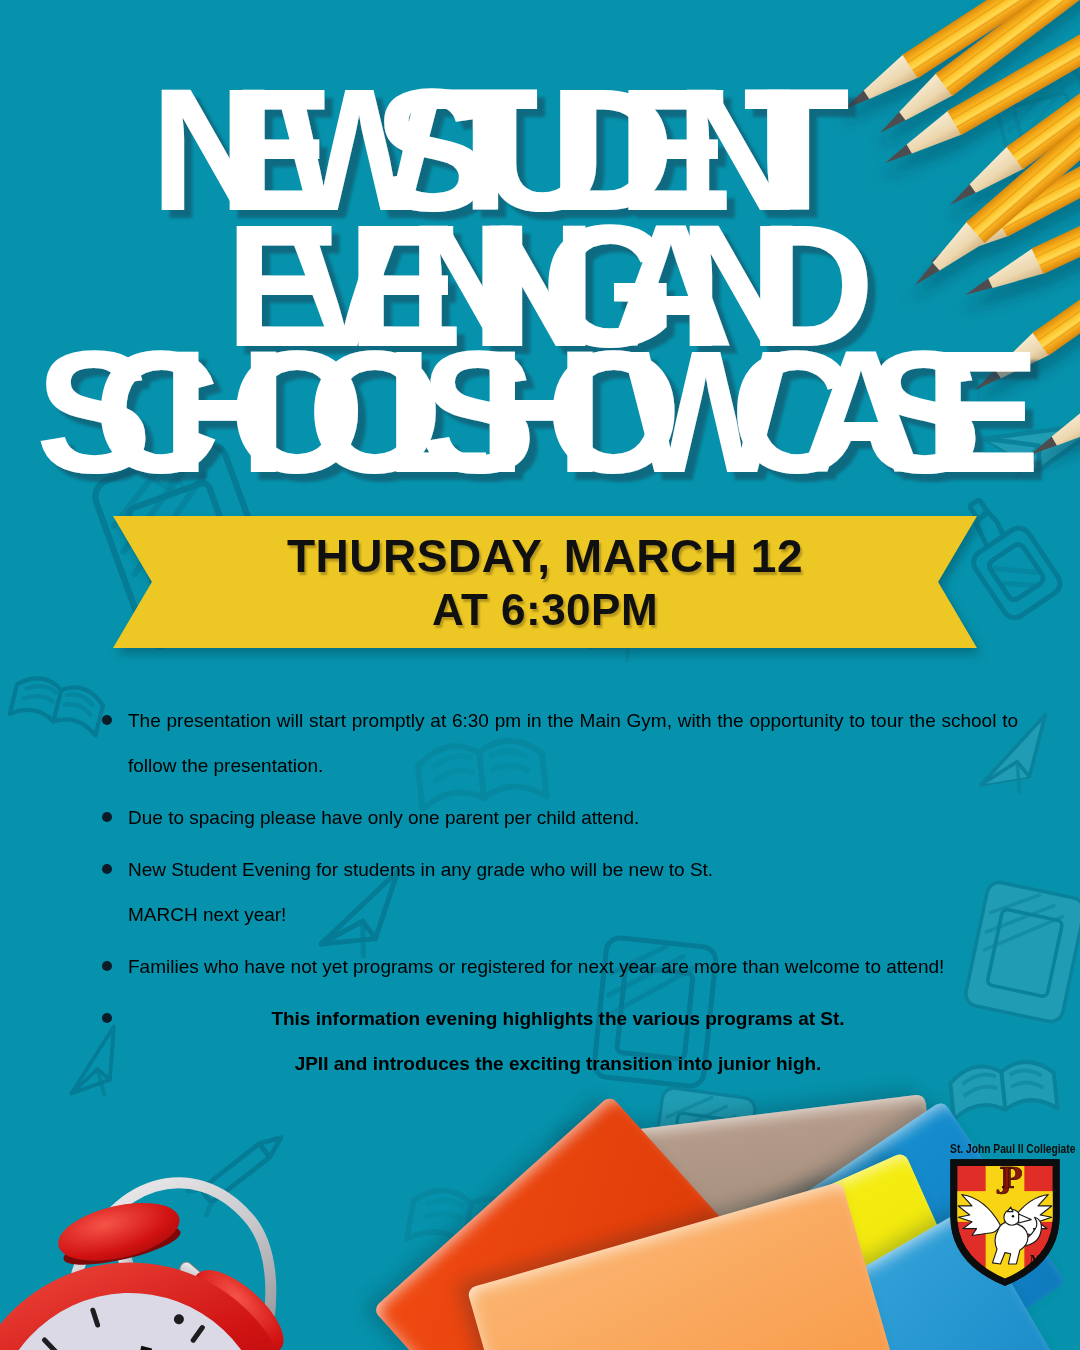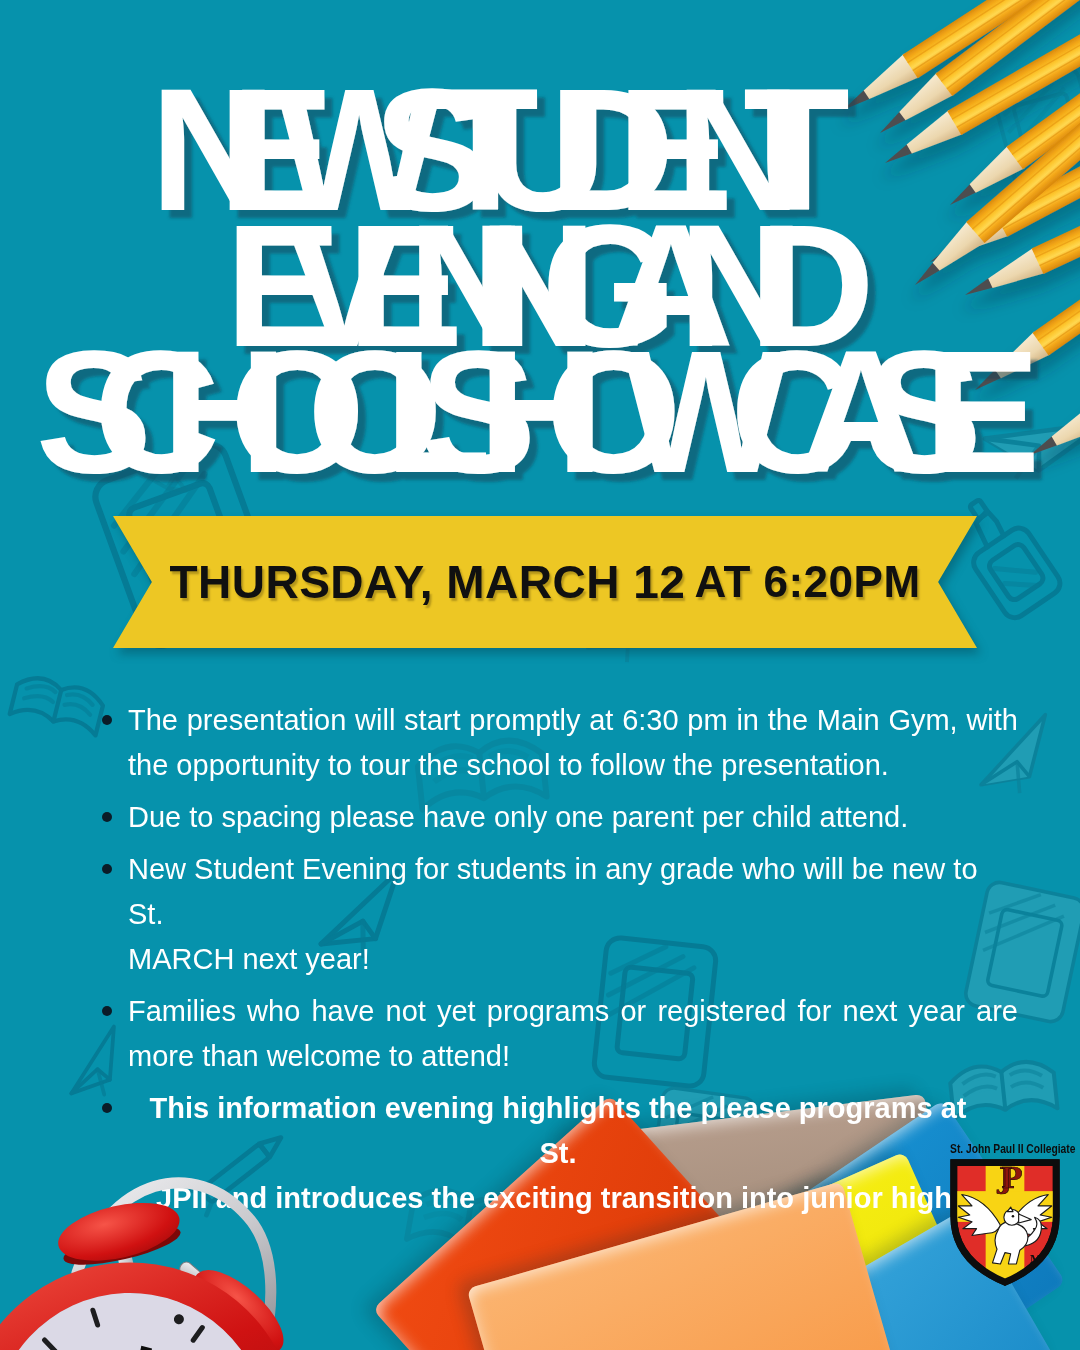--- a/index.html
+++ b/index.html
@@ -22,33 +22,33 @@
     font-family:"Liberation Sans",sans-serif;font-weight:bold;fill:#ffffff;
   }
   
   .banner{
     position:absolute;left:113px;top:516px;width:864px;height:132px;z-index:2;
     filter:drop-shadow(4px 6px 5px rgba(3,48,60,.35));
   }
   .banner-shape{
     width:100%;height:100%;background:#edc724;
     clip-path:polygon(0 0,100% 0,95.5% 50%,100% 100%,0 100%,4.5% 50%);
-    display:flex;flex-direction:row;align-items:center;justify-content:center;gap:9px;
+    display:flex;flex-direction:column;align-items:center;justify-content:center;gap:9px;
   }
   .banner-line{
     color:#101010;font-weight:bold;letter-spacing:.5px;
     text-shadow:2px 3px 2px rgba(40,30,0,.28);
     line-height:1;
   }
   .banner-line.l1{font-size:46px;}
   .banner-line.l2{font-size:44px;}
   
   .bullets{
     position:absolute;left:88px;top:698px;width:930px;z-index:2;
-    color:#ffffff;font-size:29px;line-height:45px;
+    color:#000000;font-size:19px;line-height:45px;
   }
   .bullet{position:relative;padding-left:40px;margin-bottom:7px;}
   .bullet .dot{
     position:absolute;left:14px;top:17px;width:10px;height:10px;border-radius:50%;
     background:#0b1c28;
   }
   .bullet.justify span.txt{display:block;text-align:justify;}
   .bullet.preline span.txt{display:block;white-space:pre-line;}
   .bullet.boldcenter span.txt{display:block;white-space:pre-line;text-align:center;font-weight:bold;padding-right:30px;}
   
@@ -173,21 +173,21 @@
     <g filter="url(#tshadow)">
       <text x="500" y="210" text-anchor="middle" font-size="175" textLength="700" lengthAdjust="spellingAndGlyphs">NEW STUDENT</text>
       <text x="550" y="346" text-anchor="middle" font-size="175" textLength="650" lengthAdjust="spellingAndGlyphs">EVENING AND</text>
       <text x="538" y="472" text-anchor="middle" font-size="175" textLength="1005" lengthAdjust="spellingAndGlyphs">SCHOOL SHOWCASE</text>
     </g>
   </svg>
 
   <div class="banner">
     <div class="banner-shape">
       <div class="banner-line l1">THURSDAY, MARCH 12</div>
-      <div class="banner-line l2">AT 6:20PM</div>
+      <div class="banner-line l2">AT 6:30PM</div>
     </div>
   </div>
 
   <div class="bullets">
     <div class="bullet justify">
       <span class="dot"></span>
       <span class="txt">The presentation will start promptly at 6:30 pm in the Main Gym, with the opportunity to tour the school to follow the presentation.</span>
     </div>
     <div class="bullet">
       <span class="dot"></span>
@@ -197,21 +197,21 @@
       <span class="dot"></span>
       <span class="txt">New Student Evening for students in any grade who will be new to St.
 MARCH next year!</span>
     </div>
     <div class="bullet justify">
       <span class="dot"></span>
       <span class="txt">Families who have not yet programs or registered for next year are more than welcome to attend!</span>
     </div>
     <div class="bullet boldcenter">
       <span class="dot"></span>
-      <span class="txt">This information evening highlights the please programs at St.
+      <span class="txt">This information evening highlights the various programs at St.
 JPII and introduces the exciting transition into junior high.</span>
     </div>
   </div>
 
   <div class="books">
     <div class="book" style="left:210px;top:-15px;width:360px;height:230px;transform:rotate(-7deg);
                 background:linear-gradient(180deg,#b59c8b,#97826f);z-index:1;"></div>
     <div class="book" style="left:360px;top:35px;width:300px;height:220px;transform:rotate(-34deg);
                 background:linear-gradient(160deg,#1a96d6,#0e7abd);z-index:2;"></div>
     <div class="book" style="left:260px;top:80px;width:340px;height:250px;transform:rotate(-24deg);

